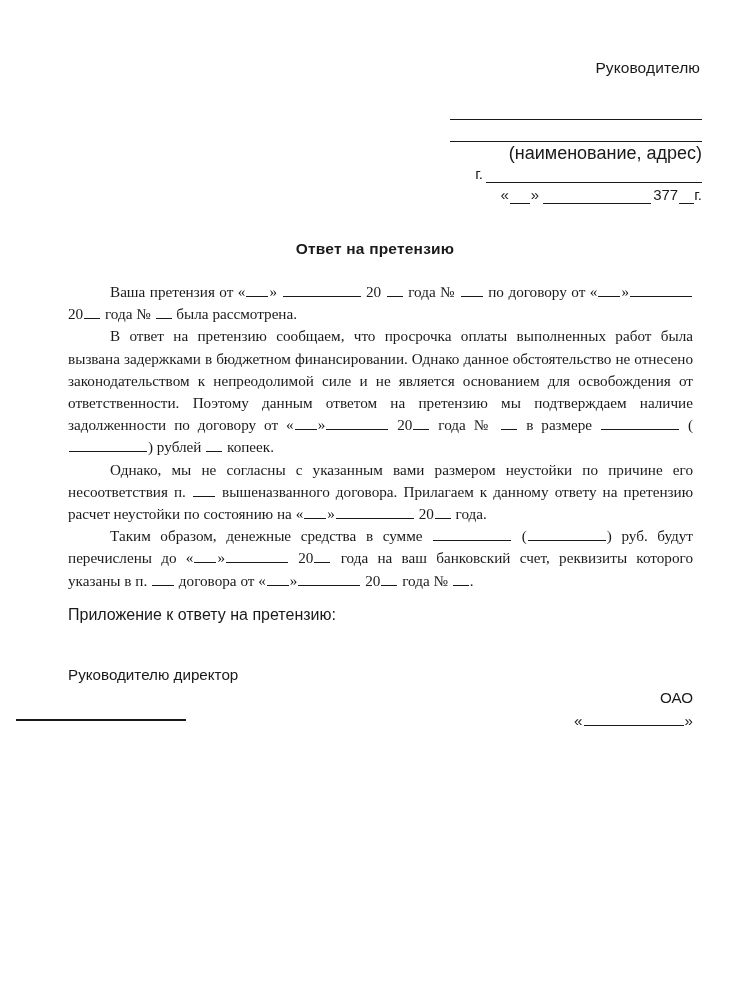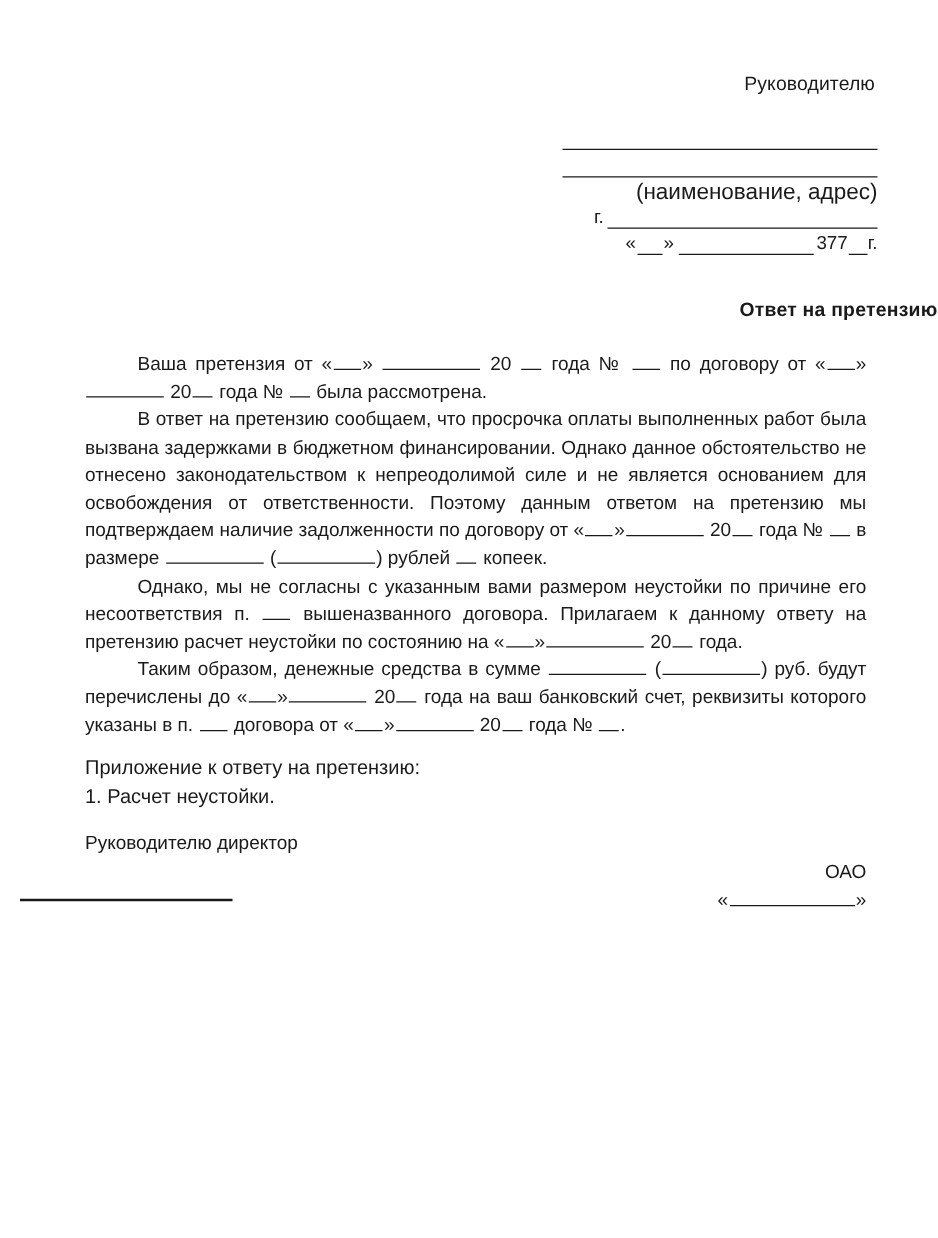--- a/index.html
+++ b/index.html
@@ -94,40 +94,41 @@
     height: 13px;
     margin-left: 1px;
   }
 
   
   .doc-title {
     position: absolute;
     top: 240px;
     left: 0;
     width: 100%;
-    text-align: right;
+    text-align: center;
     font-size: 15.5px;
     font-weight: bold;
     letter-spacing: .2px;
   }
 
   
   .body-wrap {
     position: absolute;
     top: 281px;
     left: 68px;
     width: 625px;
   }
   p.para {
     margin: 0;
     font-size: 15.2px;
     line-height: 22.2px;
     text-align: justify;
     text-indent: 0;
     hyphens: none;
+    font-family: Liberation Serif, serif;
   }
   p.para.justified {
     text-align-last: left;
   }
   .indent { display: inline-block; width: 42px; }
 
   
   .b {
     display: inline-block;
     border-bottom: 1.5px solid #1a1a1a;
@@ -229,21 +230,20 @@
       <span class="indent"></span><span>Однако, мы не согласны с указанным вами размером неустойки по причине его несоответствия п. </span><span class="b b-s"></span><span> вышеназванного договора. Прилагаем к данному ответу на претензию расчет неустойки по состоянию на «</span><span class="b b-s"></span><span>»</span><span class="b b-l"></span><span> 20</span><span class="b b-xs"></span><span> года.</span>
     </p>
 
     <p class="para justified">
       <span class="indent"></span><span>Таким образом, денежные средства в сумме </span><span class="b b-l"></span><span> (</span><span class="b b-l"></span><span>) руб. будут перечислены до «</span><span class="b b-s"></span><span>»</span><span class="b b-m"></span><span> 20</span><span class="b b-xs"></span><span> года на ваш банковский счет, реквизиты которого указаны в п. </span><span class="b b-s"></span><span> договора от «</span><span class="b b-s"></span><span>»</span><span class="b b-m"></span><span> 20</span><span class="b b-xs"></span><span> года № </span><span class="b b-xs"></span><span>.</span>
     </p>
   </div>
 
   <div class="attach">
     <div>Приложение к ответу на претензию:</div>
-    <div>1. Расчет неустойки.</div>
   </div>
 
   <div class="sign">
     <div>Руководителю директор</div>
     <div class="sign-row">
       <span class="sign-left">ОАО</span>
       <span class="sign-quote"><span>«</span><span class="b"></span><span>»</span></span>
     </div>
   </div>
 

